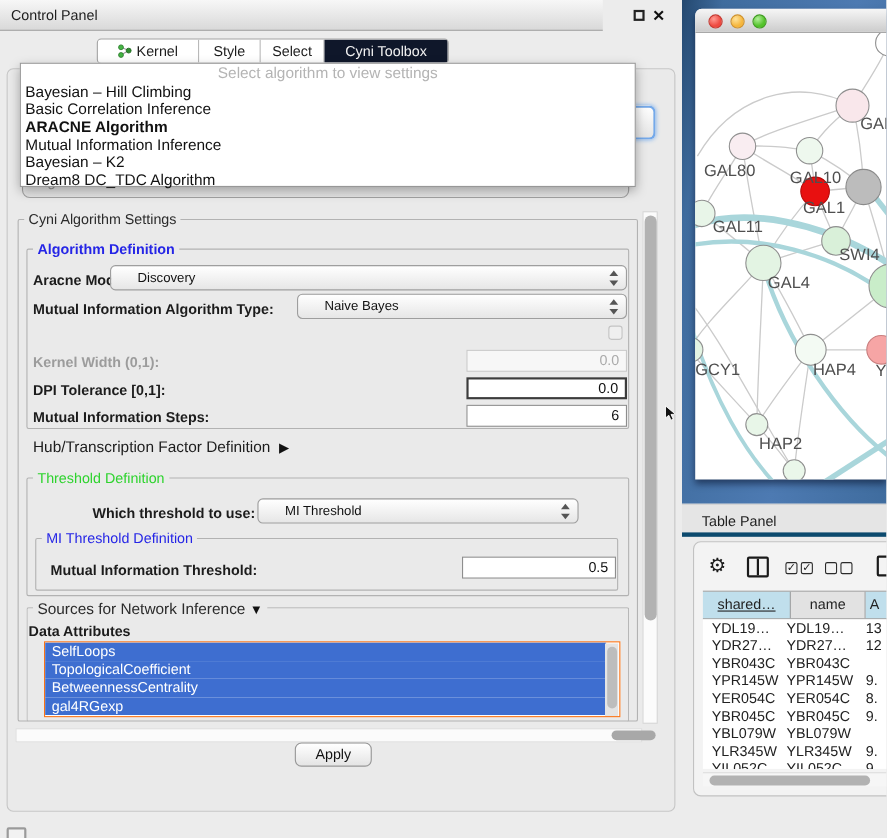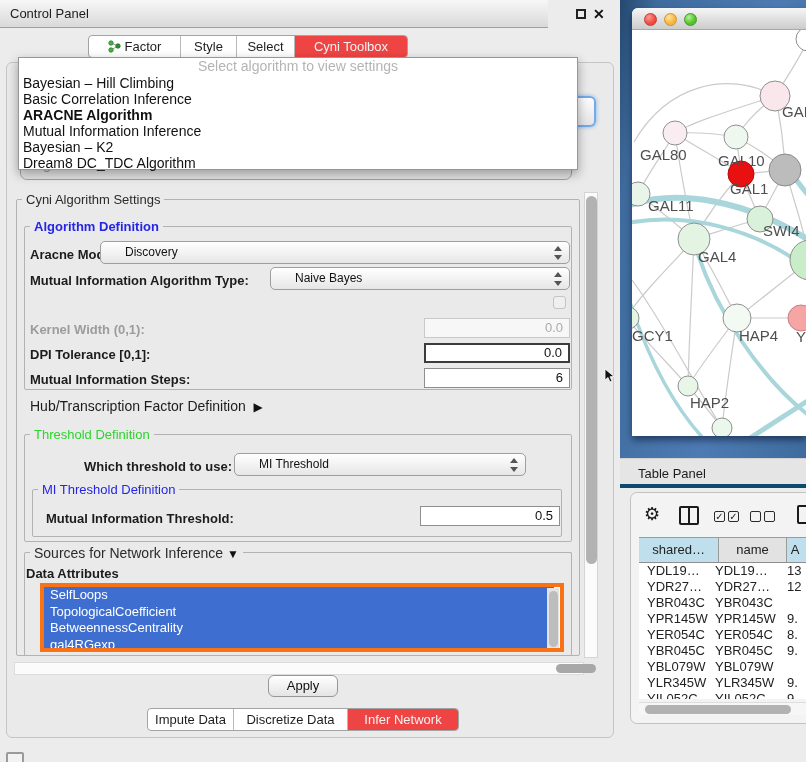--- a/index.html
+++ b/index.html
@@ -13,21 +13,21 @@
   .cp-title{position:absolute;left:10px;top:0;line-height:28px;font-size:13px;color:#1d1d1d;}
   .float-btn{position:absolute;left:576px;top:9px;width:10px;height:10px;border:2px solid #222;background:transparent;}
   .close-btn{position:absolute;left:593px;top:5px;font-size:14px;font-weight:700;color:#111;line-height:18px;}
 
   
   .seg{position:absolute;display:flex;height:23px;border:1px solid #a3a3a3;border-radius:4px;
     background:#fff;overflow:hidden;font-size:13px;}
   .seg .segitem{display:flex;align-items:center;justify-content:center;gap:4px;
     border-right:1px solid #b9b9b9;color:#1d1d1d;white-space:nowrap;}
   .seg .segitem:last-child{border-right:none;}
-  .seg .selected{background:#ef4444;color:#f2f2f2;}
+  .seg .selected{background:#0f172a;color:#f2f2f2;}
   .tabbar{left:88px;top:35px;}
   .t-network{width:92px;} .t-style{width:56px;} .t-select{width:58px;}
   .t-cyni{width:112px;} .t-jactive{width:130px;}
 
   
   .content-card{position:absolute;left:6px;top:62px;width:608px;height:676px;
     background:#eaeaea;border:1px solid #c6c6c6;border-radius:6px;}
 
   
   .algo-dropdown{position:absolute;left:18px;top:57px;width:560px;height:113px;background:#fff;
@@ -65,21 +65,21 @@
     font-size:13px;line-height:18px;text-align:right;padding-right:6px;color:#111;}
   .tfield.disabled{background:#f7f7f7;border-color:#c9c9c9;color:#ababab;}
   .tfield.focus{border:2px solid #3c3c3c;line-height:16px;}
 
   .checkbox{position:absolute;width:13px;height:13px;border:1px solid #c4c4c4;border-radius:3px;background:#efefef;}
 
   .tri{display:inline-block;font-size:12px;color:#111;}
 
   
   .attr-list{position:absolute;left:40px;top:583px;width:524px;height:69px;background:#fff;
-    border:4px solid #f97316;overflow:hidden;}
+    border:1px solid #f97316;overflow:hidden;}
   .attr-item{height:16.5px;line-height:16.5px;padding-left:6px;font-size:13px;
     background:#3e6ed0;color:#fff;width:510px;}
   .attr-scroll{position:absolute;right:1px;top:1px;width:12px;height:66px;background:#e4e4e4;}
   .attr-thumb{position:absolute;right:1px;top:3px;width:9px;height:56px;background:#bdbdbd;border-radius:5px;}
 
   
   .vscroll-track{position:absolute;left:584px;top:192px;width:14px;height:466px;background:#fbfbfb;border:1px solid #d4d4d4;}
   .vscroll-thumb{position:absolute;left:585.5px;top:196px;width:11px;height:368px;background:#b2b2b2;border-radius:6px;}
   .hscroll-track{position:absolute;left:14px;top:662px;width:570px;height:13px;background:#fbfbfb;border:1px solid #dcdcdc;}
   .hscroll-thumb{position:absolute;left:556px;top:664px;width:40px;height:9px;background:#a8a8a8;border-radius:5px;}
@@ -119,21 +119,21 @@
   .colicon:before{content:"";position:absolute;left:7px;top:0;width:2px;height:15px;background:#1a1a1a;}
   .cb{position:absolute;top:18px;width:11px;height:11px;border:1.5px solid #2a2a2a;border-radius:2px;
     font-size:10px;line-height:9px;text-align:center;color:#1a1a1a;}
   .cb.c1{left:83px;} .cb.c2{left:97px;} .cb.c3{left:119px;} .cb.c4{left:133px;}
   .docicon{position:absolute;left:166px;top:12px;width:16px;height:19px;border:2px solid #1a1a1a;border-radius:2px;}
 
   .tbl{position:absolute;left:8px;top:44px;width:176px;}
   .tbl-head{display:flex;height:26px;border-top:1px solid #9b9b9b;border-bottom:1px solid #8f8f8f;font-size:13px;}
   .th{line-height:24px;text-align:center;border-right:1px solid #9b9b9b;overflow:hidden;white-space:nowrap;}
   .th.blue{background:#c0dfec;} .th.gray{background:#e2e2e2;}
-  .th1{width:86px;} .th2{width:72px;} .th3{width:30px;text-align:left;padding-left:4px;}
+  .th1{width:86px;text-decoration:underline;} .th2{width:72px;} .th3{width:30px;text-align:left;padding-left:4px;}
   .tbl-body{height:136px;overflow:hidden;background:#fff;}
   .tr{display:flex;height:16px;font-size:13px;line-height:16px;}
   .td{overflow:hidden;white-space:nowrap;}
   .td1{width:74px;padding-left:8px;} .td2{width:72px;padding-left:2px;} .td3{width:30px;padding-left:2px;}
   .tp-hscroll{position:absolute;left:8px;top:209px;width:176px;height:13px;background:#f6f6f6;border-top:1px solid #ddd;}
   .tp-hthumb{position:absolute;left:6px;top:2px;width:146px;height:9px;background:#b2b2b2;border-radius:5px;}
 
   .cursor{position:absolute;left:604px;top:368px;z-index:99;}
 </style>
 </head>
@@ -151,21 +151,21 @@
 
   <div class="seg tabbar">
     <div class="segitem t-network">
       <svg width="13" height="13" viewBox="0 0 13 13">
         <line x1="3" y1="3" x2="10" y2="6" stroke="#9a9a9a" stroke-width="1"></line>
         <line x1="3" y1="10" x2="10" y2="6" stroke="#9a9a9a" stroke-width="1"></line>
         <circle cx="3" cy="3" r="2.2" fill="#45b545" stroke="#2c7d2c" stroke-width="0.8"></circle>
         <circle cx="10" cy="6" r="2.2" fill="#2f8f2f" stroke="#1f661f" stroke-width="0.8"></circle>
         <circle cx="3" cy="10" r="2.2" fill="#45b545" stroke="#2c7d2c" stroke-width="0.8"></circle>
       </svg>
-      <span>Factor</span>
+      <span>Kernel</span>
     </div>
     <div class="segitem t-style">
       <span>Style</span>
     </div>
     <div class="segitem t-select">
       <span>Select</span>
     </div>
     <div class="segitem t-cyni selected">
       <span>Cyni Toolbox</span>
     </div>
@@ -260,31 +260,20 @@
       </div>
   </div>
 
   <div class="vscroll-track"></div>
   <div class="vscroll-thumb"></div>
   <div class="hscroll-track"></div>
   <div class="hscroll-thumb"></div>
 
   <div class="apply-btn">Apply</div>
 
-  <div class="seg bottom-tabbar">
-    <div class="segitem bt-impute">
-      <span>Impute Data</span>
-    </div>
-    <div class="segitem bt-discretize">
-      <span>Discretize Data</span>
-    </div>
-    <div class="segitem bt-infer selected">
-      <span>Infer Network</span>
-    </div>
-  </div>
 
   <div class="mini-sq"></div>
 
   <div class="desktop"></div>
 
   <div class="net-window">
     <div class="net-titlebar">
       <span class="tl red"></span>
       <span class="tl yellow"></span>
       <span class="tl green"></span>

